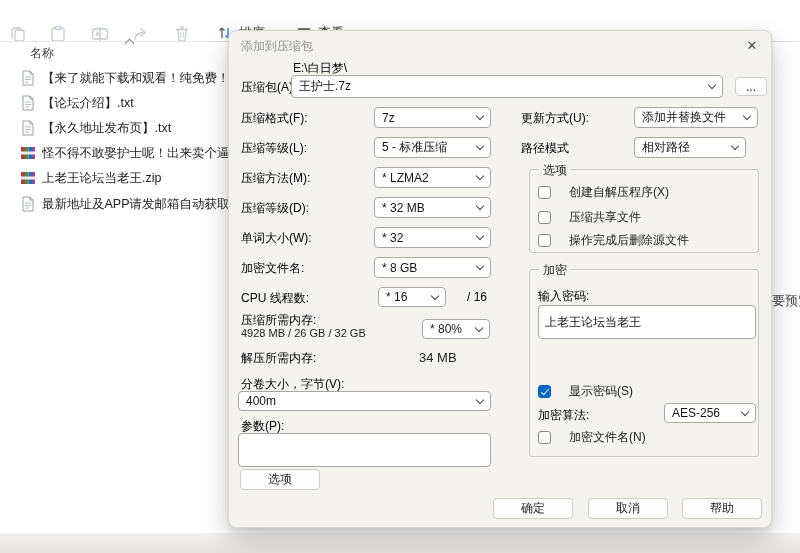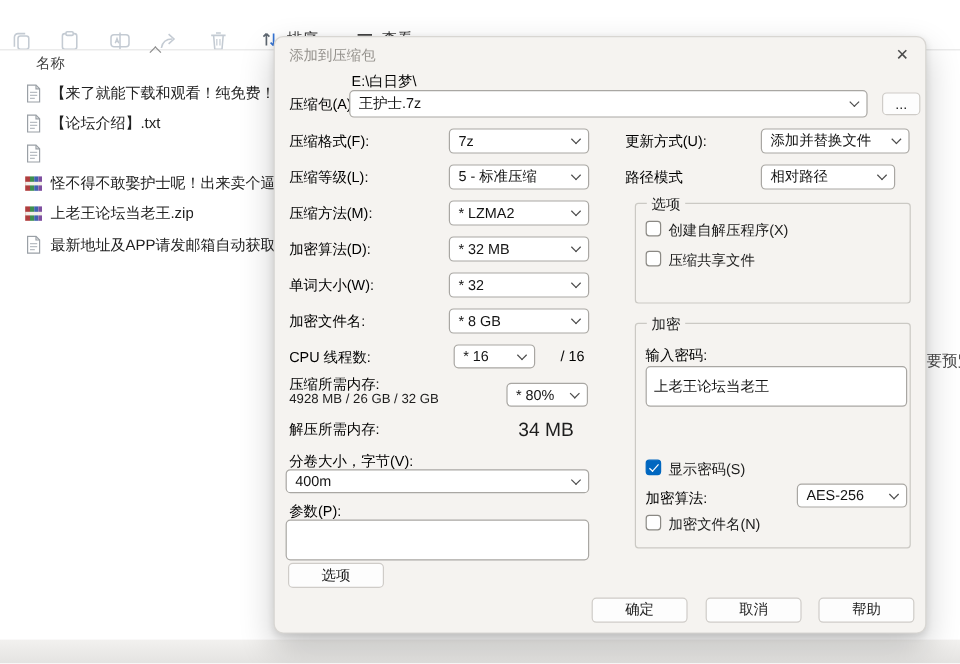--- a/index.html
+++ b/index.html
@@ -37,27 +37,27 @@
   .sub { position:absolute; font-size:11px; color:#1d1d1d; white-space:nowrap; }
   .combo { position:absolute; background:#fff; border:1px solid #a9a7a3; border-radius:4px;
     display:flex; align-items:center; justify-content:space-between; padding:0 7px 0 7px; font-size:12px; color:#141414; }
   .combo .cval { overflow:hidden; white-space:nowrap; }
   .chev { flex:0 0 auto; width:6px; height:6px; border-right:1.3px solid #4c4c4c; border-bottom:1.3px solid #4c4c4c; transform:rotate(45deg); margin-top:-3px; }
   .tinput { position:absolute; background:#fff; border:1px solid #a9a7a3; border-radius:4px; font-size:12px; color:#141414; padding:16px 6px; font-family:inherit; }
   .btn { position:absolute; background:#fdfdfd; border:1px solid #cfccc8; border-radius:4px; font-size:12px; color:#1d1d1d;
     display:flex; align-items:center; justify-content:center; cursor:default; }
   .grp { position:absolute; border:1px solid #cbc9c4; border-radius:3px; }
   .grp-title { position:absolute; top:-8px; left:9px; background:#f5f3f0; padding:0 4px; font-size:12px; color:#1d1d1d; }
-  .cbrow { position:absolute; display:flex; gap:6px; }
+  .cbrow { position:absolute; display:flex; align-items:center; gap:18px; }
   .cb { width:13px; height:13px; border:1px solid #8b8984; border-radius:3px; background:#fff; position:relative; flex:0 0 13px; }
   .cb.checked { background:#0067c0; border-color:#0067c0; }
   .cb.checked::after { content:""; position:absolute; left:4px; top:1px; width:3px; height:7px;
     border-right:1.6px solid #fff; border-bottom:1.6px solid #fff; transform:rotate(42deg); }
   .cbl { font-size:12px; color:#1d1d1d; white-space:nowrap; }
-  .right-val { position:absolute; font-size:16px; color:#1d1d1d; text-align:center; }
+  .right-val { position:absolute; font-size:13px; color:#1d1d1d; text-align:left; }
 </style>
 </head>
 <body>
 
 <div id="screen">
 
   <div class="toolbar">
     <svg class="tb-icon" style="left:8px" viewBox="0 0 20 20" fill="none" stroke="#c4cbd3" stroke-width="1.3">
         <rect x="7" y="6" width="9" height="11" rx="2"></rect>
         <path d="M13 4H7a3 3 0 0 0-3 3v8"></path>
@@ -119,20 +119,21 @@
           <path d="M5 7h6M5 9.5h6M5 12h4" stroke="#b9bec4"></path>
         </svg>
       <span class="file-name">【论坛介绍】.txt</span>
     </div>
     <div class="file-row" style="top:52px">
       <svg class="ficon" viewBox="0 0 16 16">
           <path d="M3 1h7l3 3v11H3z" fill="#fff" stroke="#9aa0a6"></path>
           <path d="M10 1v3h3" fill="none" stroke="#9aa0a6"></path>
           <path d="M5 7h6M5 9.5h6M5 12h4" stroke="#b9bec4"></path>
         </svg>
+      <span class="file-name">【永久地址发布页】.txt</span>
     </div>
     <div class="file-row" style="top:77px">
       <svg class="ficon" viewBox="0 0 16 16">
           <rect x="1" y="2" width="4" height="12" fill="#b03e3e"></rect>
           <rect x="5" y="2" width="3.5" height="12" fill="#3f8f4f"></rect>
           <rect x="8.5" y="2" width="3.5" height="12" fill="#3f62b0"></rect>
           <rect x="12" y="2" width="3" height="12" fill="#7e4fa0"></rect>
           <rect x="1" y="6.5" width="14" height="3" fill="#f2efe9"></rect>
         </svg>
       <span class="file-name">怪不得不敢娶护士呢！出来卖个逼0a5bf.</span>
@@ -183,21 +184,21 @@
         <span class="cval">5 - 标准压缩</span>
         <span class="chev"></span>
       </div>
 
     <div class="lbl" style="left:12px; top:139px">压缩方法(M):</div>
     <div class="combo" style="left:145px; top:136px; width:117px; height:21px">
         <span class="cval">* LZMA2</span>
         <span class="chev"></span>
       </div>
 
-    <div class="lbl" style="left:12px; top:169px">加密算法(D):</div>
+    <div class="lbl" style="left:12px; top:169px">压缩等级(D):</div>
     <div class="combo" style="left:145px; top:166px; width:117px; height:21px">
         <span class="cval">* 32 MB</span>
         <span class="chev"></span>
       </div>
 
     <div class="lbl" style="left:12px; top:199px">单词大小(W):</div>
     <div class="combo" style="left:145px; top:196px; width:117px; height:21px">
         <span class="cval">* 32</span>
         <span class="chev"></span>
       </div>
@@ -250,20 +251,24 @@
 
     <div class="grp" style="left:300px; top:138px; width:230px; height:84px">
       <div class="grp-title">选项</div>
       <div class="cbrow" style="left:8px; top:14px">
         <span class="cb"></span>
         <span class="cbl">创建自解压程序(X)</span>
       </div>
       <div class="cbrow" style="left:8px; top:39px">
         <span class="cb"></span>
         <span class="cbl">压缩共享文件</span>
+      </div>
+      <div class="cbrow" style="left:8px; top:62px">
+        <span class="cb"></span>
+        <span class="cbl">操作完成后删除源文件</span>
       </div>
     </div>
 
     <div class="grp" style="left:300px; top:238px; width:230px; height:188px">
       <div class="grp-title">加密</div>
       <div class="lbl" style="left:8px; top:18px">输入密码:</div>
       <input class="tinput" style="left: 8px; top: 35px; width: 218px; height: 23px;" value="上老王论坛当老王">
       <div class="cbrow" style="left:8px; top:113px">
         <span class="cb checked"></span>
         <span class="cbl">显示密码(S)</span>

